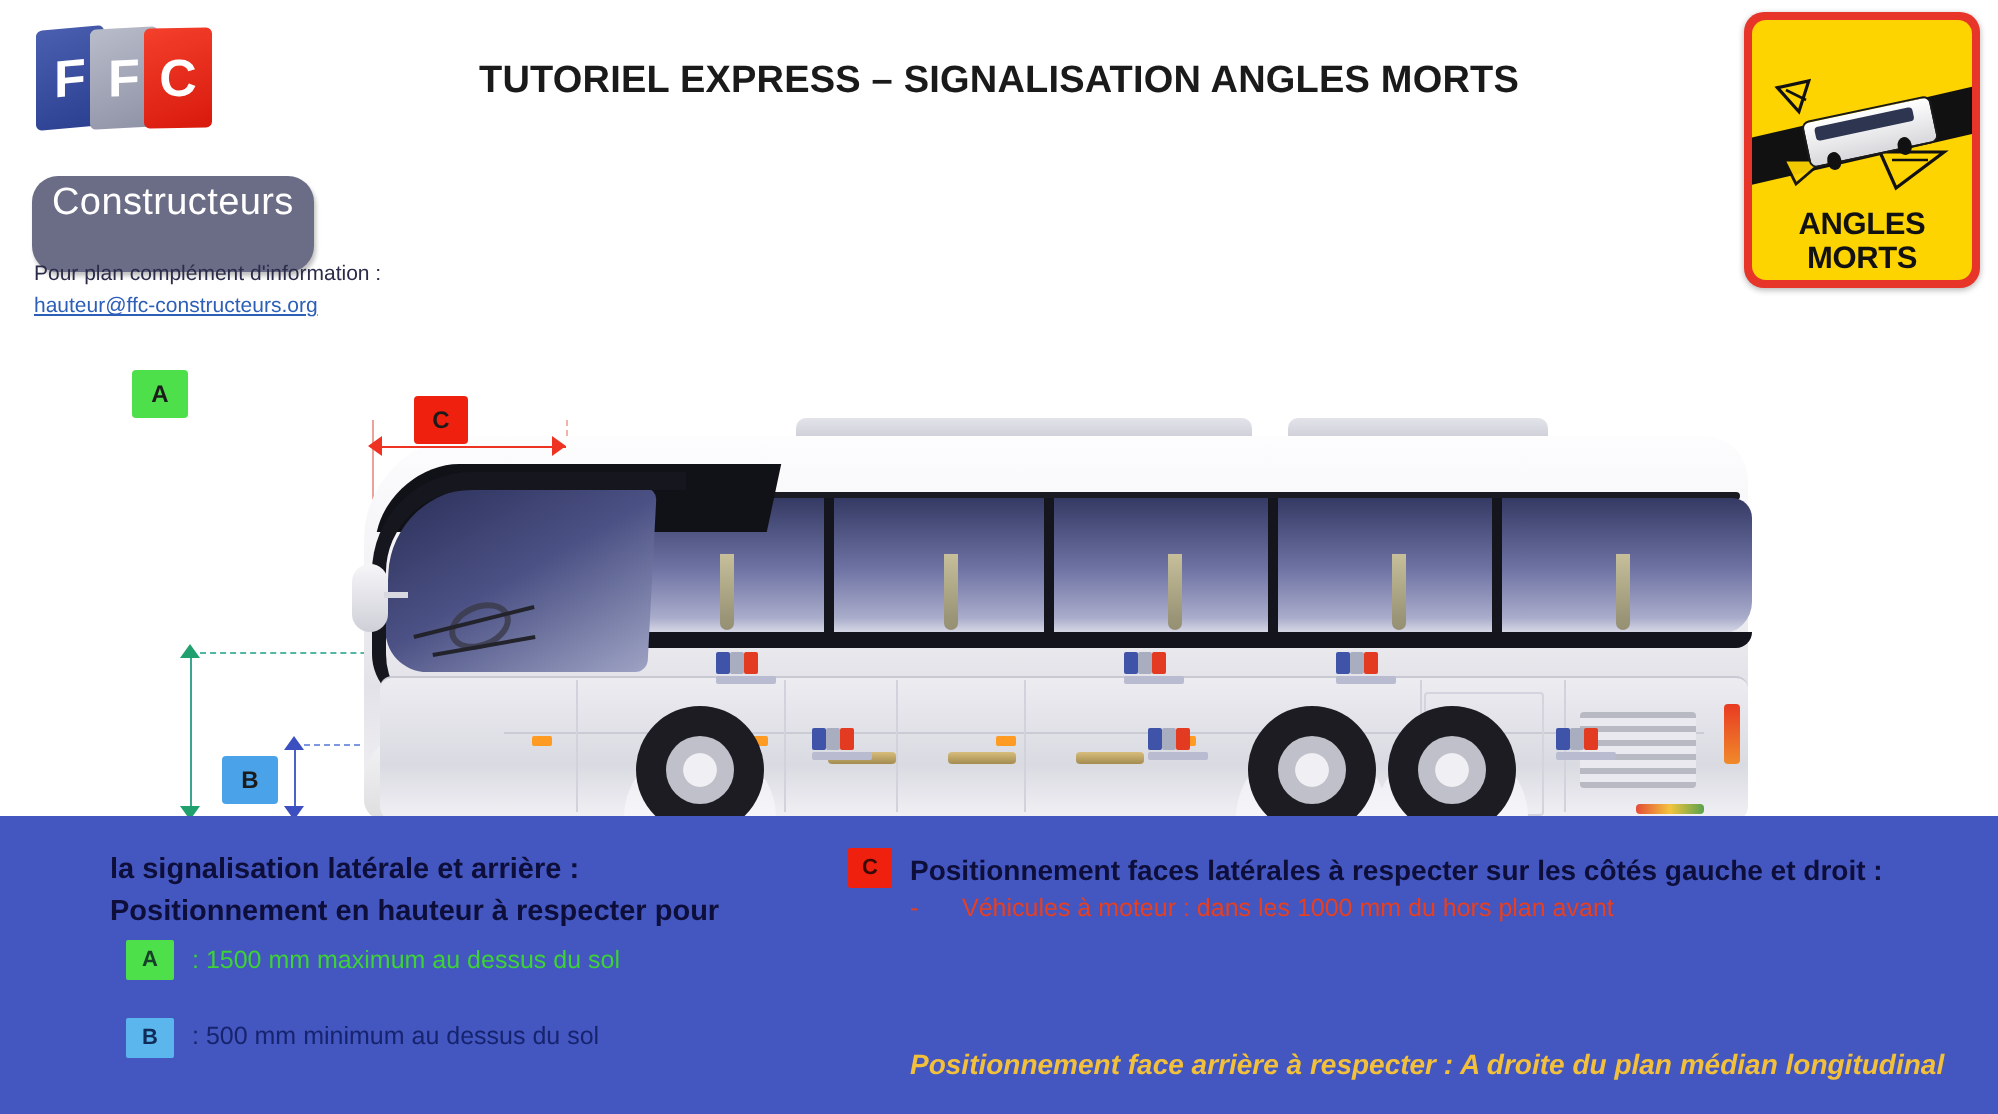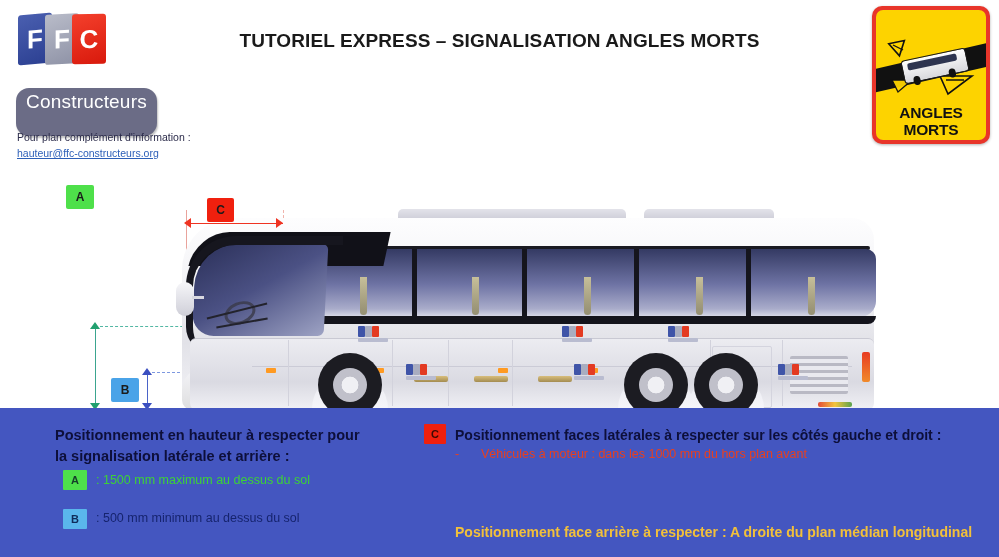--- a/index.html
+++ b/index.html
@@ -169,21 +169,21 @@
   .fm2{left:7px;background:#a9adc0;}
   .fm3{left:14px;background:#e33a22;}
   .ffc-mini u{position:absolute;left:0;top:12px;width:30px;height:4px;background:#b9bcd0;border-radius:1px;}
 
   
   .panel{position:absolute;left:0;top:408px;width:999px;height:149px;background:#4456c0;}
   .p-title{position:absolute;font-weight:bold;color:#0d0f3a;}
   .pt-left{left:55px;top:425px;width:400px;font-size:14.5px;line-height:21px;}
   .pt-c{left:455px;top:425px;width:520px;font-size:14px;line-height:20px;}
   .pt-rear{left:455px;top:524px;font-size:14px;}
-  .pt-rear span{color:#f2c03a;}
+  .pt-rear span{color:#f2c03a;font-style:italic;}
   .sub-c{position:absolute;left:455px;top:447px;font-size:12.5px;color:#e8401f;}
   .sub-c .dash{position:absolute;left:0;top:0;color:#e8401f;}
   .sub-c .txt{margin-left:26px;}
   .line-a{position:absolute;left:96px;top:473px;font-size:12.5px;color:#3dd236;}
   .line-b{position:absolute;left:96px;top:511px;font-size:12.5px;color:#16246e;}
   .badge-pa{position:absolute;left:63px;top:470px;width:24px;height:20px;background:#4ee04a;
        display:flex;align-items:center;justify-content:center;font-weight:bold;font-size:11px;color:#16402a;border-radius:1px;}
   .badge-pb{position:absolute;left:63px;top:509px;width:24px;height:20px;background:#5ab6ec;
        display:flex;align-items:center;justify-content:center;font-weight:bold;font-size:11px;color:#0f2b5a;border-radius:1px;}
   .badge-pc{position:absolute;left:424px;top:424px;width:22px;height:20px;background:#f0200e;
@@ -357,22 +357,22 @@
     <div class="ground"></div>
   </div>
 
   <div class="badge badge-a">A</div>
   <div class="badge badge-b">B</div>
   <div class="badge badge-c">C</div>
 
   <div class="panel"></div>
 
   <div class="p-title pt-left">
+    <div>la signalisation latérale et arrière :</div>
     <div>Positionnement en hauteur à respecter pour</div>
-    <div>la signalisation latérale et arrière :</div>
   </div>
 
   <div class="badge-pa">A</div>
   <div class="line-a">: 1500 mm maximum au dessus du sol</div>
   <div class="badge-pb">B</div>
   <div class="line-b">: 500 mm minimum au dessus du sol</div>
 
   <div class="badge-pc">C</div>
   <div class="p-title pt-c">Positionnement faces latérales à respecter sur les côtés gauche et droit :</div>
   <div class="sub-c">

